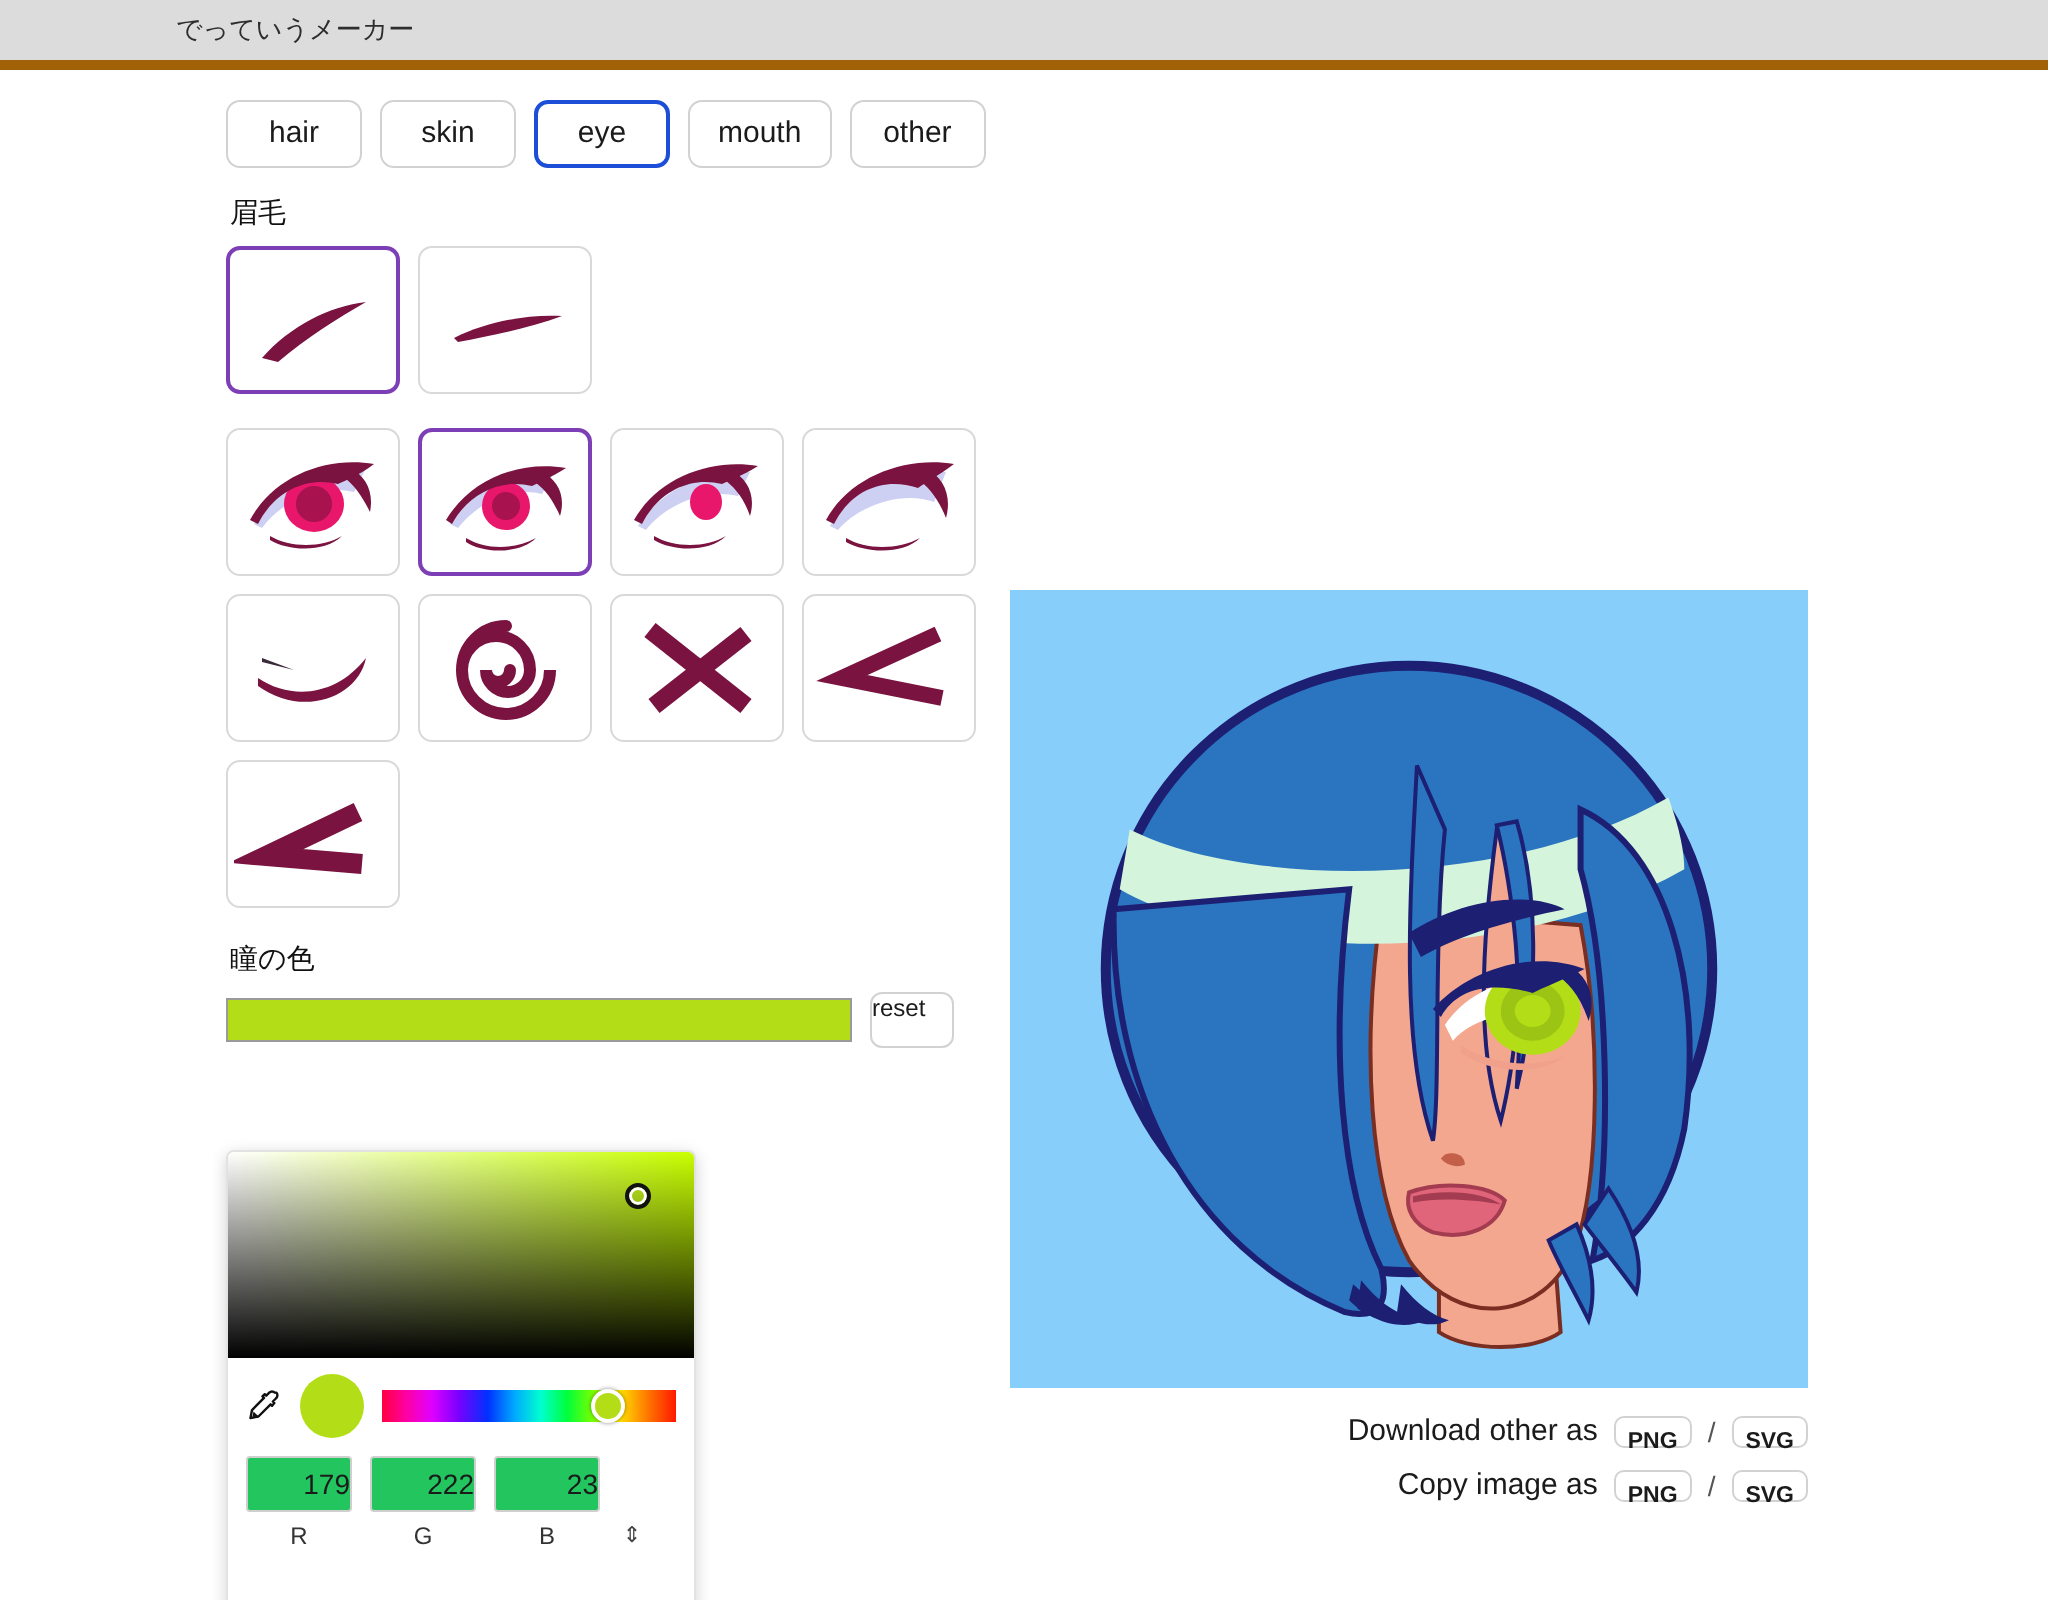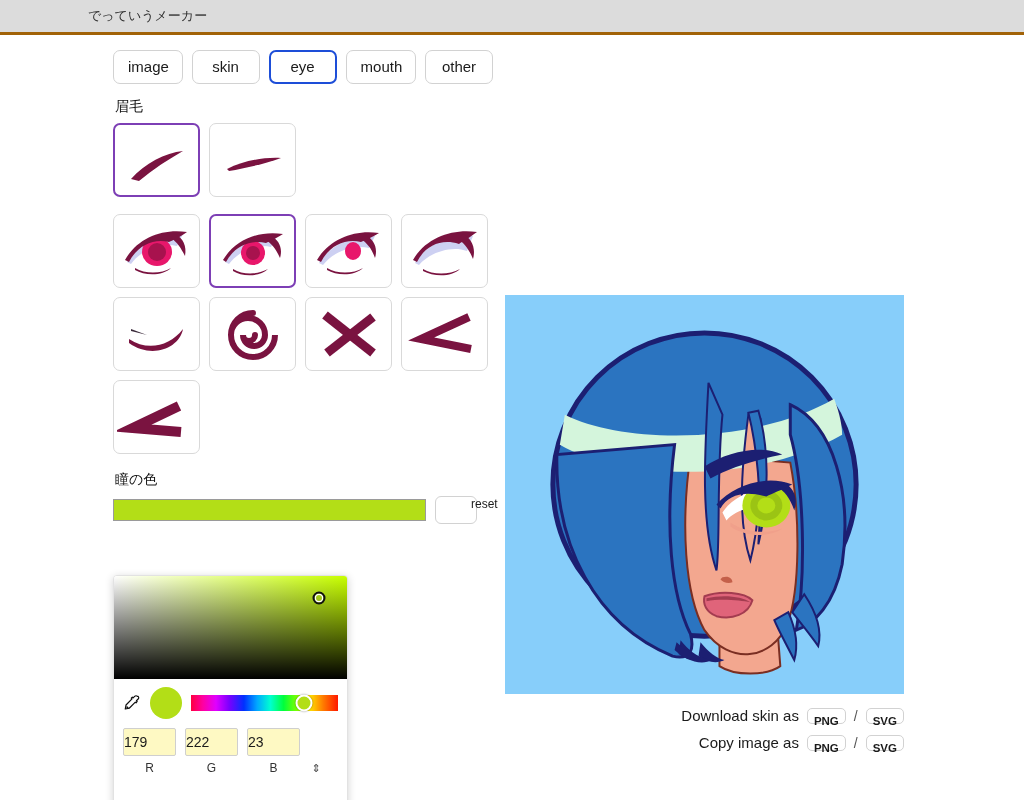--- a/index.html
+++ b/index.html
@@ -10,21 +10,21 @@
     font-family:"Liberation Sans", sans-serif;
     color:#1b1b1b;
     overflow:hidden;
     position:relative;
   }
 
   
   .browser-header{
     height:35px; width:100%;
     background:#dcdcdc;
-    border-bottom:3px solid #a16207;
+    border-bottom:5px solid #a16207;
     display:flex; align-items:center;
     position:relative;
   }
   .browser-title{
     position:absolute; left:88px; top:50%;
     transform:translateY(-50%);
     font-size:13px; color:#2d2d2d;
     white-space:nowrap;
   }
 
@@ -68,21 +68,21 @@
   .color-row{ display:flex; align-items:center; gap:9px; }
   .color-swatch{
     width:313px; height:22px;
     border:1px solid #9a9a9a;
     cursor:pointer;
   }
   .reset-btn{
     width:42px; height:28px;
     border:1px solid #d2d2d2; border-radius:6px;
     background:#fff; font-size:12px; color:#1b1b1b;
-    cursor:pointer; font-family:"Liberation Sans", sans-serif;padding-left:35px;
+    cursor:pointer; font-family:"Liberation Sans", sans-serif;
   }
 
   
   .picker{
     position:absolute; left:113px; top:540px;
     width:235px; height:258px;
     background:#fff;
     border:1px solid #e2e2e2;
     border-radius:4px;
     box-shadow:0 2px 8px rgba(0,0,0,.18);
@@ -121,22 +121,22 @@
   .hue-handle{
     position:absolute; top:50%; width:17px; height:17px;
     border-radius:50%; border:2px solid #ffffff;
     box-shadow:0 0 2px rgba(0,0,0,.45);
     transform:translate(-50%,-50%); cursor:pointer;
   }
   .rgb-row{ display:flex; gap:9px; margin-top:9px; }
   .rgb-field{
     width:53px; height:28px;
     border:1px solid #cfcfcf; border-radius:2px;
-    text-align:left; font-size:14px; color:#1b1b1b;
-    line-height:26px; background:#fef9c3; cursor:text;
+    text-align:right; font-size:14px; color:#1b1b1b;
+    line-height:26px; background:#22c55e; cursor:text;
     font-family:"Liberation Sans", sans-serif;
   }
   .rgb-labels{ display:flex; gap:9px; margin-top:5px; align-items:center; }
   .rgb-label{
     width:53px; text-align:center; font-size:12px; color:#333;
   }
   .spin-toggle{ width:14px; text-align:center; cursor:pointer; color:#444; font-size:11px; line-height:1; }
 
   
   .preview-card{
@@ -170,21 +170,21 @@
 
 <div class="browser-header">
   <div class="browser-title">でっていうメーカー</div>
 </div>
 
 <div class="page">
 
   <div class="left-col">
 
     <div class="tab-row">
-      <div class="tab">image</div>
+      <div class="tab">hair</div>
       <div class="tab">skin</div>
       <div class="tab selected">eye</div>
       <div class="tab">mouth</div>
       <div class="tab">other</div>
     </div>
 
     <div class="section-label">眉毛</div>
     <div class="thumb-grid">
       <div class="thumb selected">
         <svg width="80" height="66" viewBox="0 0 80 66">
@@ -358,21 +358,21 @@
 
       <path d="M200 302 C216 296 240 298 248 306 C244 320 228 326 212 322 C202 318 198 310 200 302 Z" fill="#e0647a" stroke="#a33c50" stroke-width="2"></path>
       <path d="M202 304 C218 300 238 302 246 308 C236 306 216 304 202 307 Z" fill="#a33c50"></path>
 
       <path d="M172 348 C182 358 196 364 208 366 C196 372 180 366 170 356 Z" fill="#1c1f72"></path>
     </svg>
   </div>
 
   <div class="dl-block">
     <div class="dl-line">
-      <span class="dl-text">Download skin as</span>
+      <span class="dl-text">Download other as</span>
       <span class="fmt-btn">PNG</span>
       <span class="slash">/</span>
       <span class="fmt-btn">SVG</span>
     </div>
     <div class="dl-line">
       <span class="dl-text">Copy image as</span>
       <span class="fmt-btn">PNG</span>
       <span class="slash">/</span>
       <span class="fmt-btn">SVG</span>
     </div>

